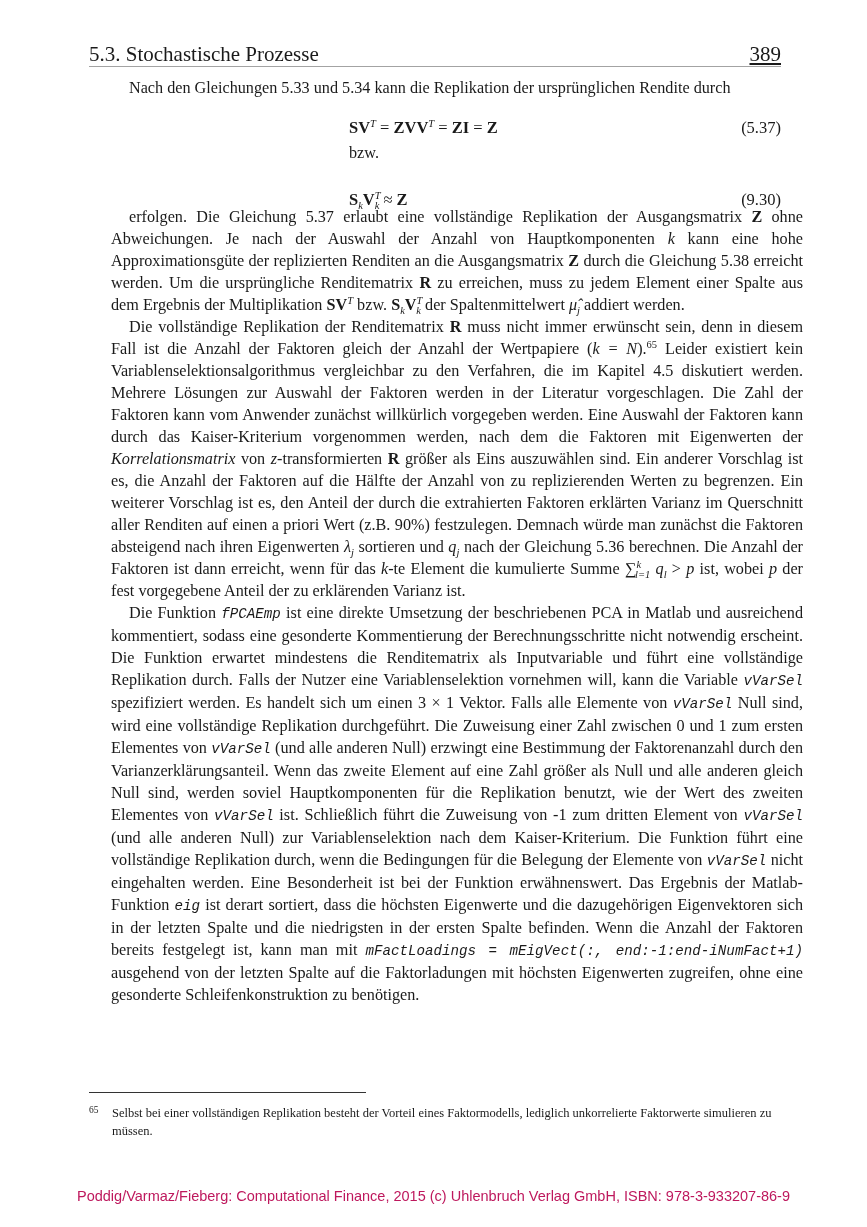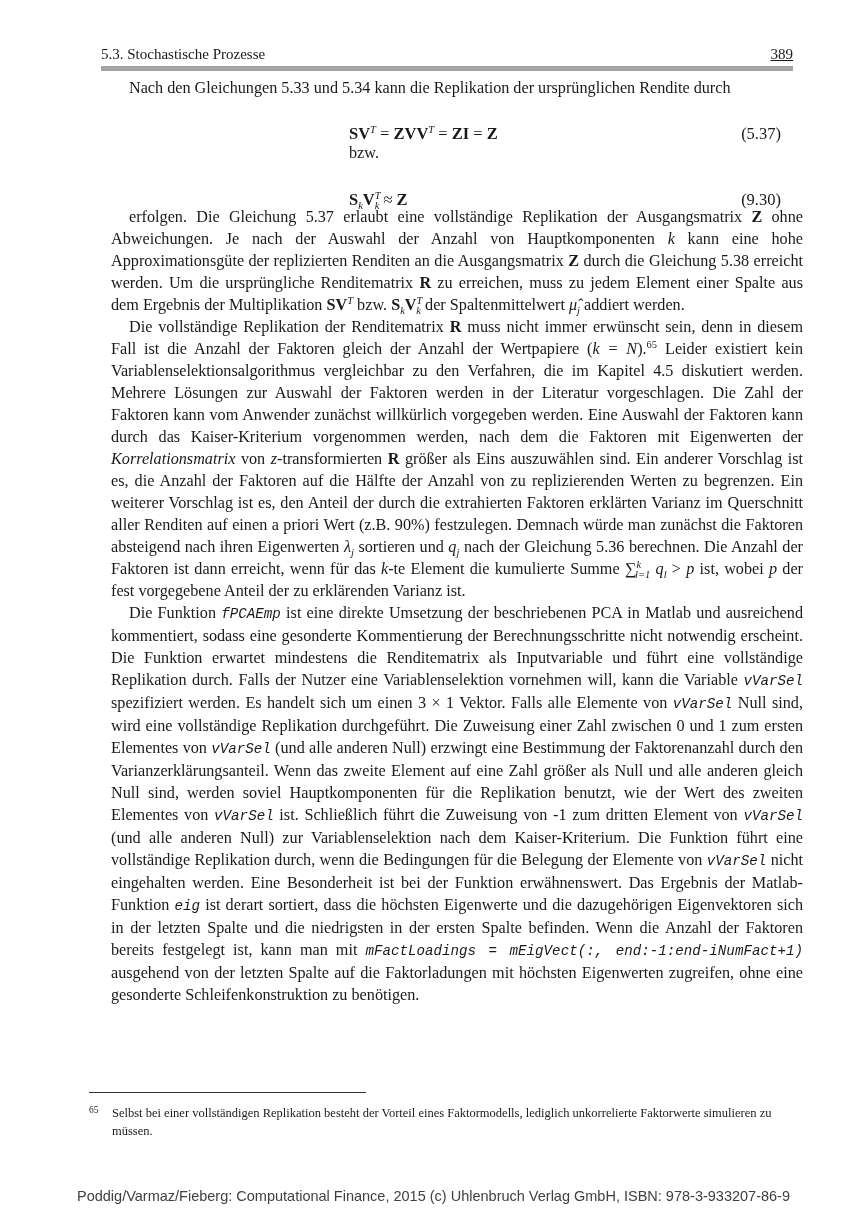--- a/index.html
+++ b/index.html
@@ -2,23 +2,23 @@
 <html><head>
 <meta charset="utf-8">
 <style>
   html, body { margin: 0; padding: 0; background: #ffffff; }
   body {
     width: 867px; height: 1227px; position: relative; overflow: hidden;
     font-family: "Liberation Serif", "DejaVu Serif", serif;
     color: #1a1a1a;
   }
   .header {
-    position: absolute; left: 101px; top: 44px; width: 692px; height: 22px;
-    border-bottom: 5px solid #a3a3a3;
-    font-size: 15px; line-height: 20px;
+    position: absolute; left: 89px; top: 44px; width: 692px; height: 22px;
+    border-bottom: 1px solid #a3a3a3;
+    font-size: 21px; line-height: 20px;
   }
   .header .title { position: absolute; left: 0; top: 0; }
   .header .pageno { position: absolute; right: 0; top: 0; text-decoration: underline; }
 
   .body-text {
     position: absolute; left: 89px; width: 692px;
     font-size: 16.2px; line-height: 22px; text-align: justify; margin-left: 22px;
   }
   .body-text p { margin: 0; text-indent: 18px; }
   .mono { font-family: "Liberation Mono", "DejaVu Sans Mono", monospace; font-size: 14.2px; font-style: italic; }
@@ -34,36 +34,36 @@
   .footnote {
     position: absolute; left: 89px; top: 1104px; width: 692px;
     font-size: 12.5px; line-height: 18px;
   }
   .footnote .mark { position: absolute; left: 0; top: -3px; font-size: 9.5px; }
   .footnote .txt { margin-left: 23px; display: block; }
 
   .watermark {
     position: absolute; left: 0; width: 867px; top: 1188px; text-align: center;
     font-family: "Liberation Sans", "DejaVu Sans", sans-serif;
-    font-size: 14.5px; color: #404040;
+    font-size: 14.5px; color: #be185d;
   }
 </style>
 </head>
 <body>
 
 <div class="header">
   <span class="title">5.3.  Stochastische Prozesse</span>
   <span class="pageno">389</span>
 </div>
 
 <div class="body-text" style="top:77px;">
   <p>Nach den Gleichungen 5.33 und 5.34 kann die Replikation der ursprünglichen Rendite durch</p>
 </div>
 
-<div class="eq" style="top:124px;">
+<div class="eq" style="top:118px;">
   <span class="expr"><b>SV</b><sup class="it">T</sup> = <b>ZVV</b><sup class="it">T</sup> = <b>ZI</b> = <b>Z</b></span>
   <span class="num">(5.37)</span>
 </div>
 <div class="bzw">bzw.</div>
 <div class="eq" style="top:190px;">
   <span class="expr"><b>S</b><sub class="it">k</sub><b>V</b><sup class="it">T</sup><sub class="it" style="margin-left:-6px">k</sub> ≈ <b>Z</b></span>
   <span class="num">(9.30)</span>
 </div>
 
 <div class="body-text" style="top:206px;">

